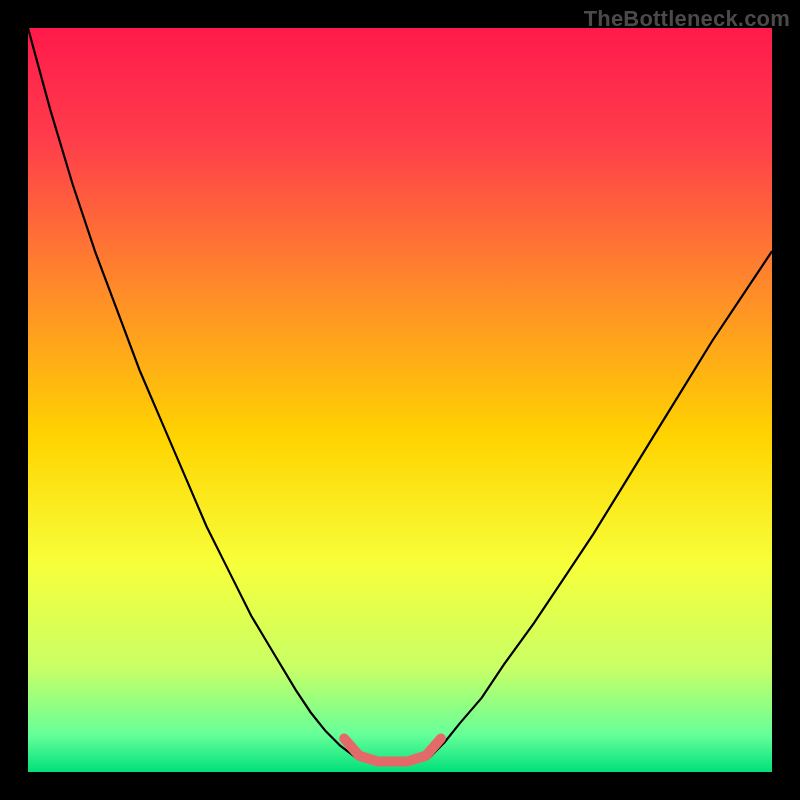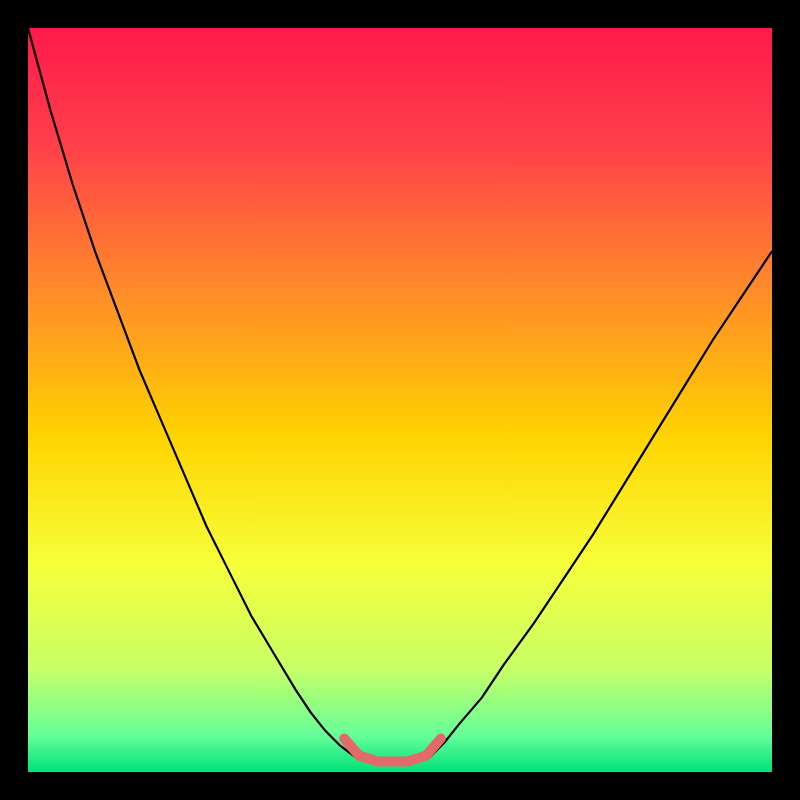--- a/index.html
+++ b/index.html
@@ -55,13 +55,14 @@
           </linearGradient>
       </defs>
       <rect id="bg-rect" x="0" y="0" width="744" height="744" fill="url(#bg-grad)"></rect>
       <g id="series-layer">
           <path d="M0.00 0.00 L22.32 81.84 L44.64 156.24 L66.96 223.20 L89.28 282.72 L111.60 342.24 L133.92 394.32 L156.24 446.40 L178.56 498.48 L200.88 543.12 L223.20 587.76 L245.52 624.96 L267.84 662.16 L282.72 684.48 L297.60 703.08 L312.48 717.96 L327.36 729.12" fill="none" stroke="#000000" stroke-width="2.2"></path>
           <path d="M401.76 729.12 L416.64 714.24 L431.52 695.64 L453.84 669.60 L476.16 636.12 L505.92 595.20 L535.68 550.56 L565.44 505.92 L595.20 457.56 L624.96 409.20 L654.72 360.84 L684.48 312.48 L714.24 267.84 L744.00 223.20" fill="none" stroke="#000000" stroke-width="2.2"></path>
           <path d="M316.20 710.52 L331.08 727.63 L349.68 733.58 L379.44 733.58 L398.04 727.63 L412.92 710.52" fill="none" stroke="#e46a6a" stroke-width="10" stroke-linecap="round" stroke-linejoin="round"></path>
         </g>
     </svg>
   </div>
+  <div class="watermark">TheBottleneck.com</div>
 </div>
 
 </body></html>

